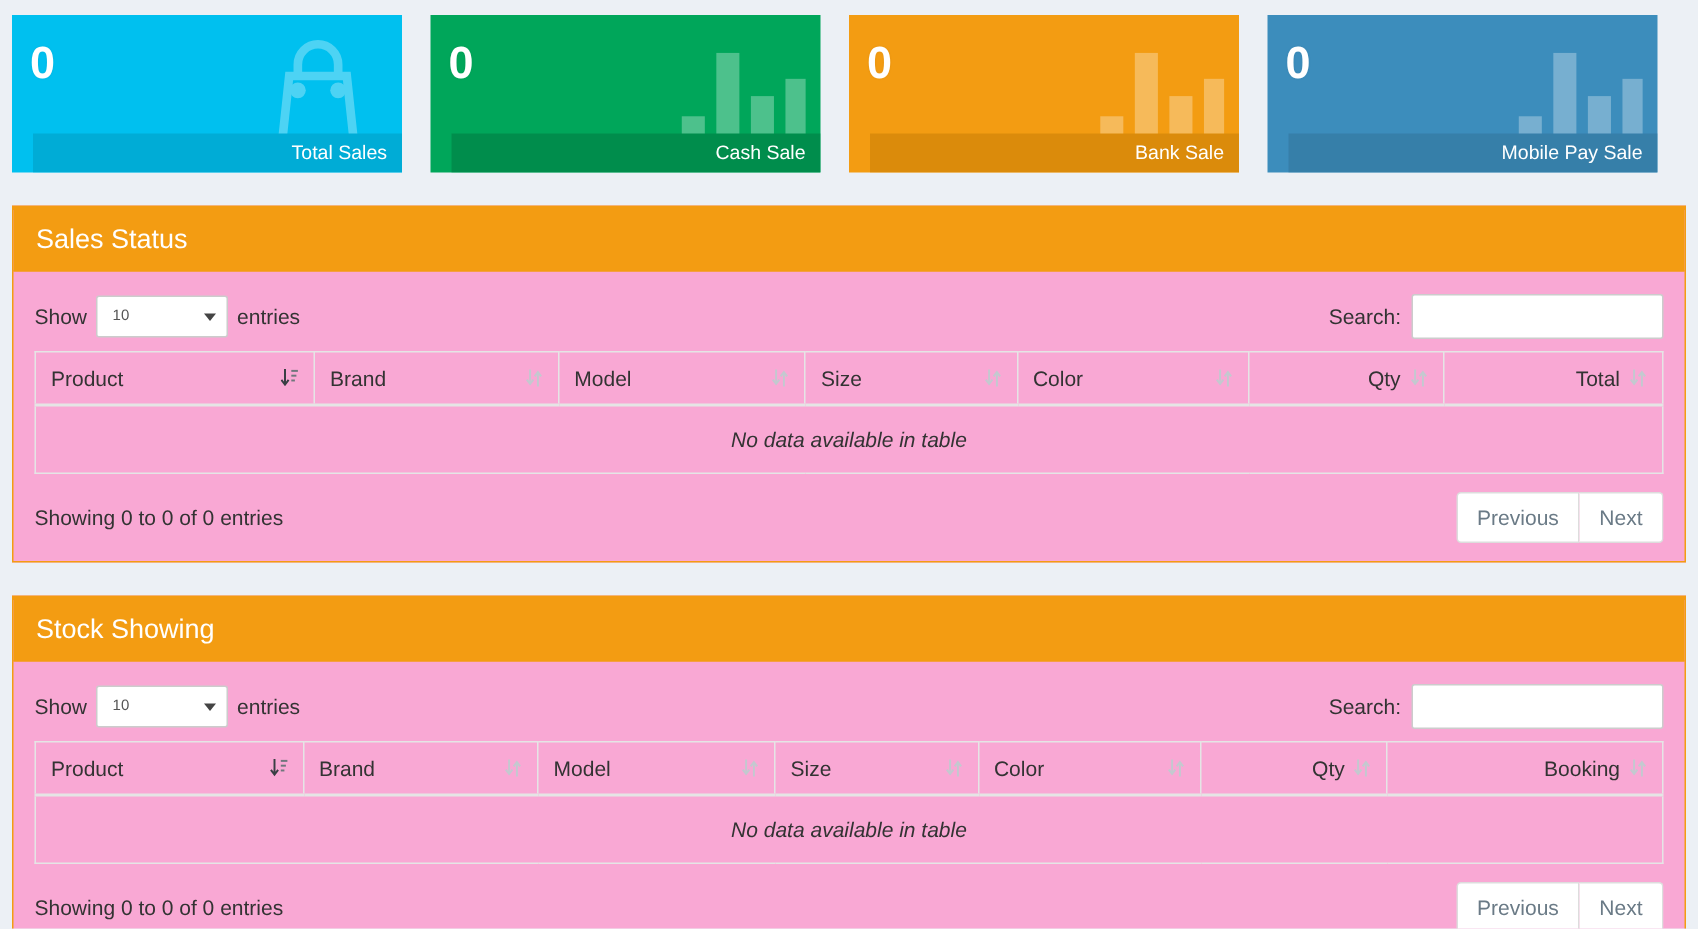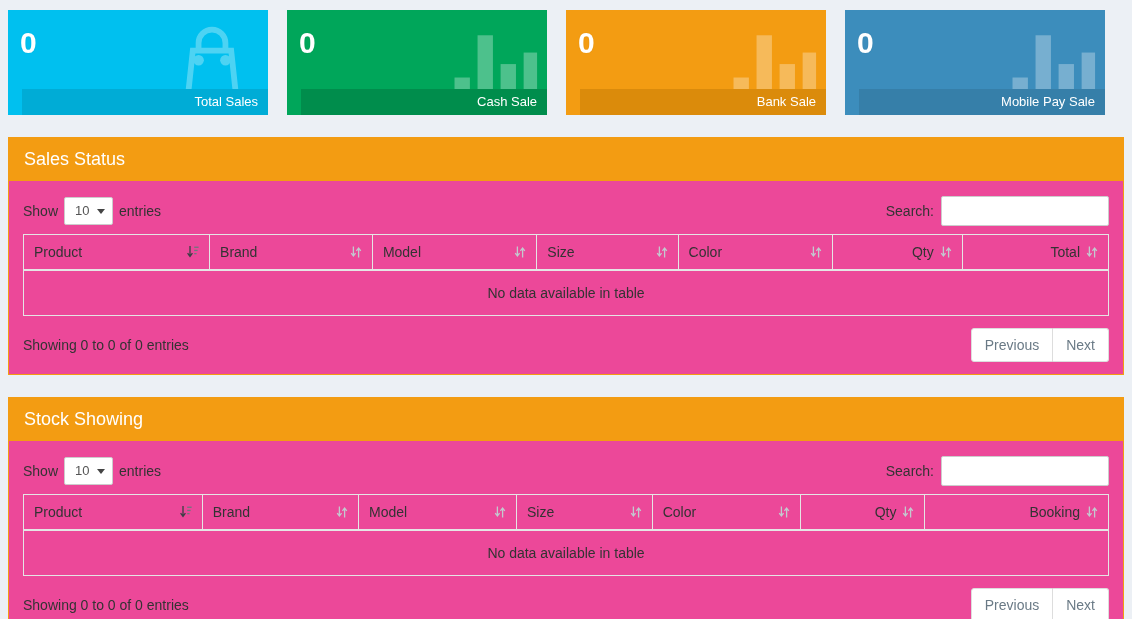--- a/index.html
+++ b/index.html
@@ -44,21 +44,21 @@
   .card.cyan   .footer { background: #00acd6; }
   .card.green  { background: #00a65a; }
   .card.green  .footer { background: #008d4c; }
   .card.orange { background: #f39c12; }
   .card.orange .footer { background: #db8b0b; }
   .card.blue   { background: #3c8dbc; }
   .card.blue   .footer { background: #367fa9; }
 
   
   .panel {
-    background: #ec4899;
+    background: #f9a8d4;
     border: 1px solid #f39c12;
     border-top: 3px solid #f39c12;
     margin-top: 22px;
   }
   .panel-heading {
     background: #f39c12;
     color: #fff;
     padding: 10px 15px;
     font-size: 18px;
     line-height: 1.1;
@@ -67,23 +67,23 @@
   .panel-body { padding: 10px 14px 12px 14px; border-radius: 17px; }
 
   
   .dt-top { display: flex; align-items: center; justify-content: space-between; padding: 5px 0 8px 0; }
   .dt-length, .dt-filter { font-size: 14px; color: #333; display: flex; align-items: center; }
   .dt-length label, .dt-filter label { display: flex; align-items: center; gap: 0; }
   .dt-length .lbl-pre { margin-right: 6px; }
   .dt-length .lbl-post { margin-left: 6px; }
   .dt-select {
     appearance: none; -webkit-appearance: none;
-    width: 49px; height: 28px;
+    width: 88px; height: 28px;
     border: 1px solid #ccc; background: #fff;
-    font-family: "Liberation Sans", sans-serif; font-size: 13px; color: #555;
+    font-family: "Liberation Sans", sans-serif; font-size: 10px; color: #555;
     padding: 0 18px 0 10px; border-radius: 2px;
   }
   .sel-wrap { position: relative; display: inline-block; }
   .sel-wrap .caret {
     position: absolute; right: 8px; top: 12px;
     width: 0; height: 0;
     border-left: 4px solid transparent; border-right: 4px solid transparent;
     border-top: 5px solid #444; pointer-events: none;
   }
   .dt-filter .lbl-pre { margin-right: 7px; }
@@ -109,20 +109,21 @@
   th.right .th-inner { justify-content: flex-end; }
   th .th-inner .txt { flex: 0 0 auto; }
   th:not(.right) .th-inner .txt { flex: 1 1 auto; }
   .sort-ico { flex: 0 0 auto; width: 12px; height: 14px; display: block; }
 
   table.dt tbody td.empty {
     border: 1px solid #e5e5e5;
     padding: 14px 10px;
     text-align: center;
     color: #333;
+    font-style: italic;
   }
 
   .dt-bottom { display: flex; align-items: center; justify-content: space-between; padding-top: 12px; }
   .dt-info { font-size: 14px; color: #333; }
   .dt-pagination { display: flex; }
   .pg-btn {
     border: 1px solid #ddd;
     background: #fff;
     color: #6a7a86;
     font-family: "Liberation Sans", sans-serif;

